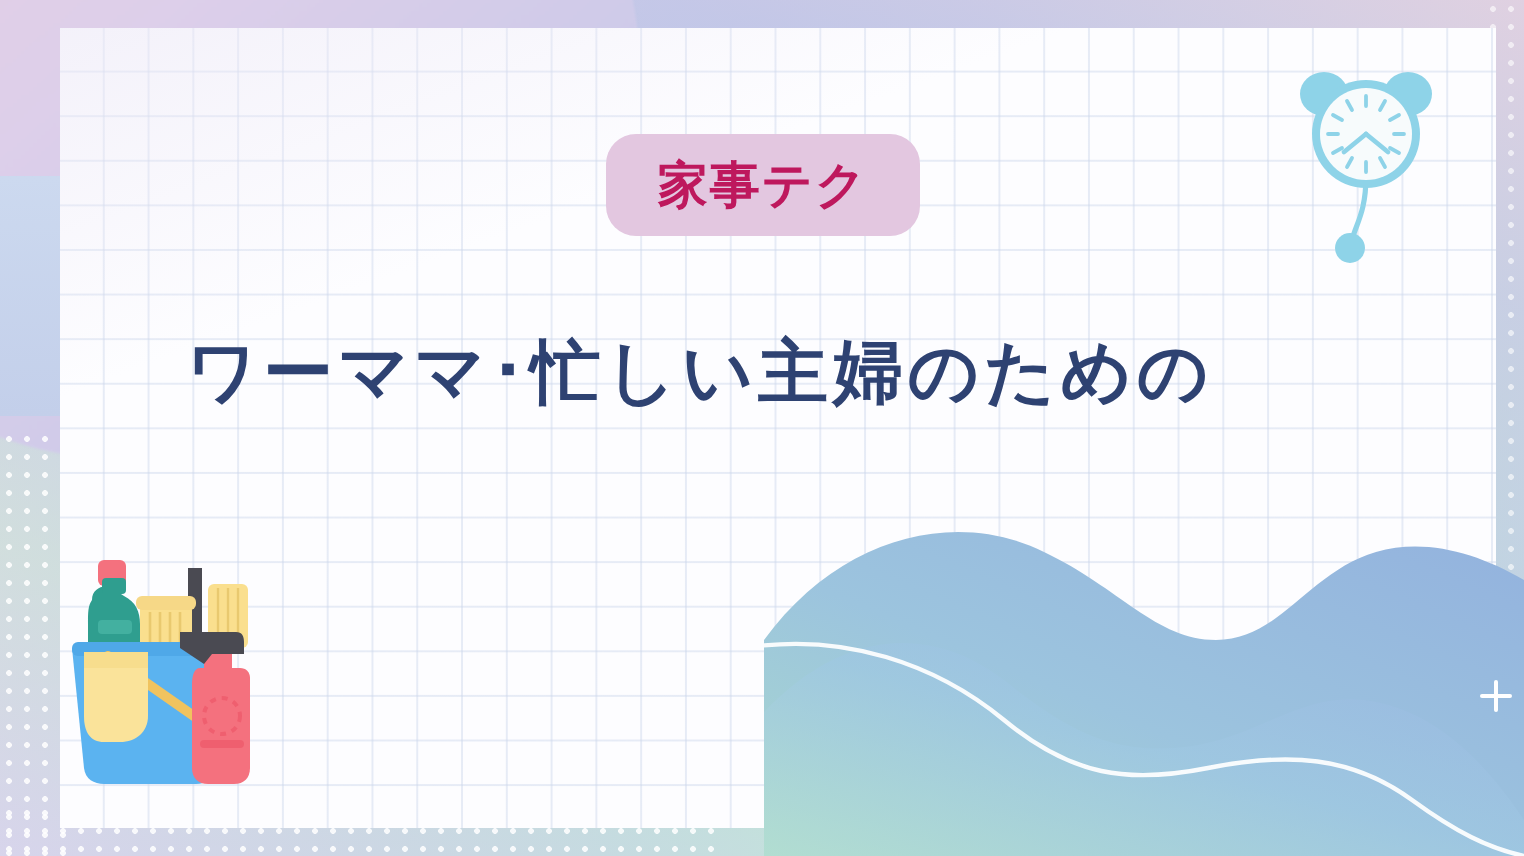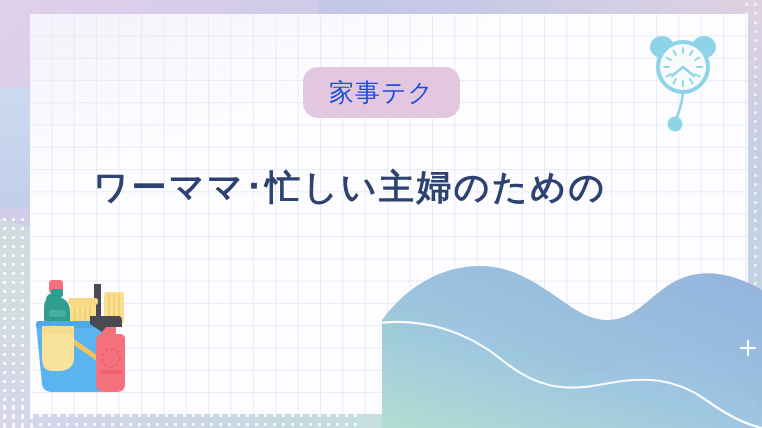--- a/index.html
+++ b/index.html
@@ -108,23 +108,23 @@
     position: absolute;
     left: 303px; top: 67px;
     width: 157px; height: 51px;
     border-radius: 15px;
     background: #e3c7e0;
     display: flex;
     align-items: center;
     justify-content: center;
   }
   .badge-label {
-    color: #1d4ed8;
+    color: #be185d;
     font-size: 25px;
-    font-weight: 400;
+    font-weight: 700;
     letter-spacing: 1px;
     line-height: 1;
   }
 
   
   .title {
     position: absolute;
     left: 0; top: 158px;
     width: 700px;
     text-align: center;

